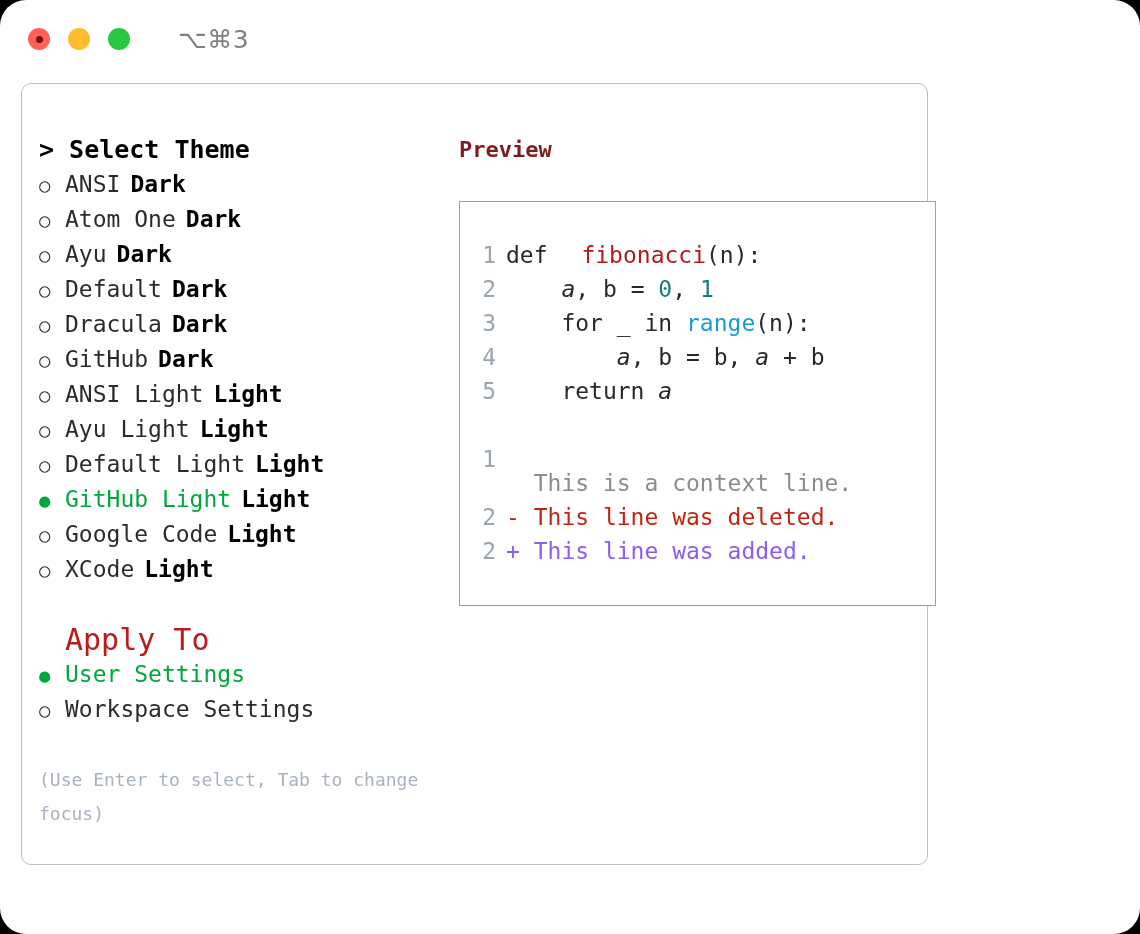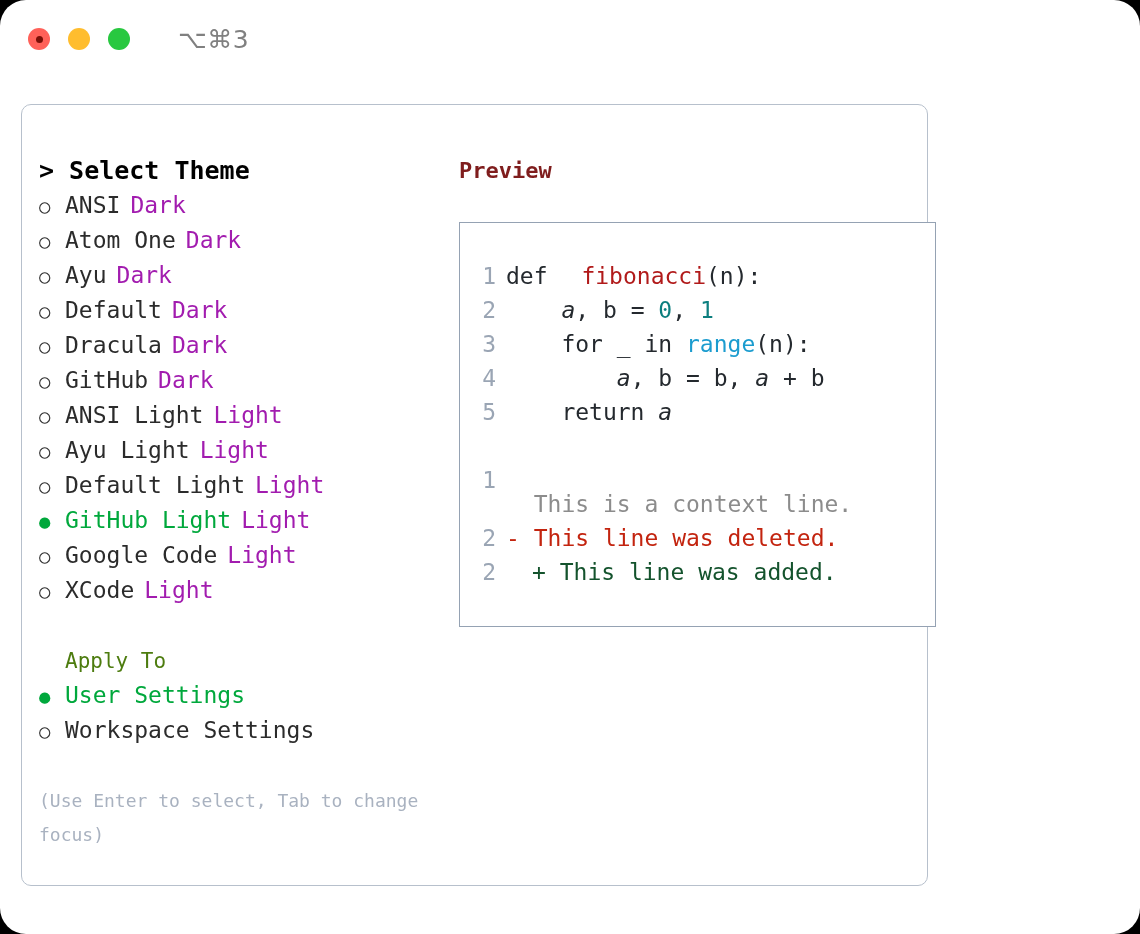--- a/index.html
+++ b/index.html
@@ -65,21 +65,21 @@
     color: #808080;
     font-size: 25px;
     letter-spacing: 0.5px;
     font-family: "DejaVu Sans", "Liberation Sans", sans-serif;
   }
 
   
   .panel {
     position: absolute;
     left: 21px;
-    top: 104px;
+    top: 83px;
     width: 907px;
     height: 782px;
     border: 1.5px solid #b7c0cc;
     border-radius: 10px;
     box-sizing: border-box;
     background: #ffffff;
   }
 
   .columns {
     position: absolute;
@@ -122,29 +122,30 @@
     font-size: 19px;
     color: #333333;
     line-height: 34px;
   }
   .marker.sel {
     color: #00a83c;
   }
   .row-label { color: #2b2b2b; text-align: right; }
   .list-row.selected .row-label { color: #00a83c; }
   .row-variant {
-    color: #a21caf;
+    color: #000000;
     margin-left: 10px;
+    font-weight: bold;
   }
 
   .apply-block { margin-top: 36px; }
   .apply-title {
-    font-size: 21px;
-    line-height: 34px;
-    color: #4d7c0f;
+    font-size: 30px;
+    line-height: 34px;
+    color: #b91c1c;
     padding-left: 26px;
     white-space: pre;
   }
 
   .hint {
     margin-top: 36px;
     font-size: 18px;
     line-height: 34px;
     color: #a9b2c0;
     width: 420px;
@@ -187,21 +188,21 @@
   .spacer-line { height: 34px; }
 
   .tok-plain { color: #24292e; }
   .tok-fn    { color: #b11a1a; margin-left: 20px; }
   .tok-num   { color: #0d7f7f; }
   .tok-kw    { color: #1b9ccf; }
   .tok-var   { color: #24292e; font-style: italic; }
 
   .diff-ctx { color: #8c8c8c; margin-top: 24px; }
   .diff-del { color: #c3240f; }
-  .diff-add { color: #14532d; margin-left: 26px; }
+  .diff-add { color: #8b5cf6; }
 </style>
 </head>
 <body>
 
 <div class="window">
 
   <div class="titlebar">
     <div class="traffic">
       <div class="dot red"></div>
       <div class="dot yellow"></div>

